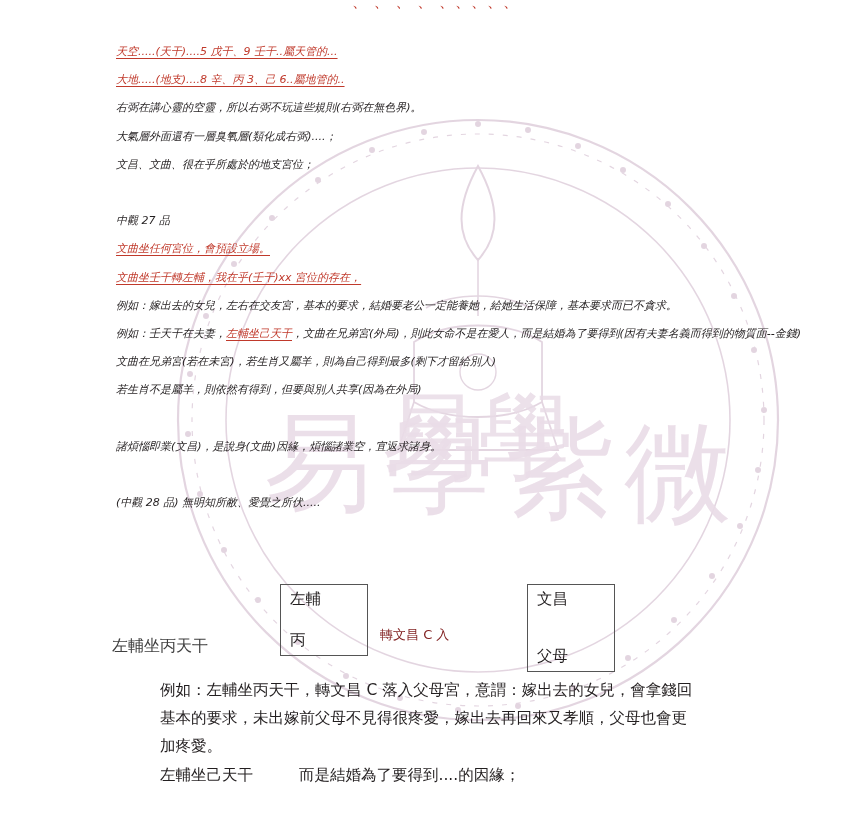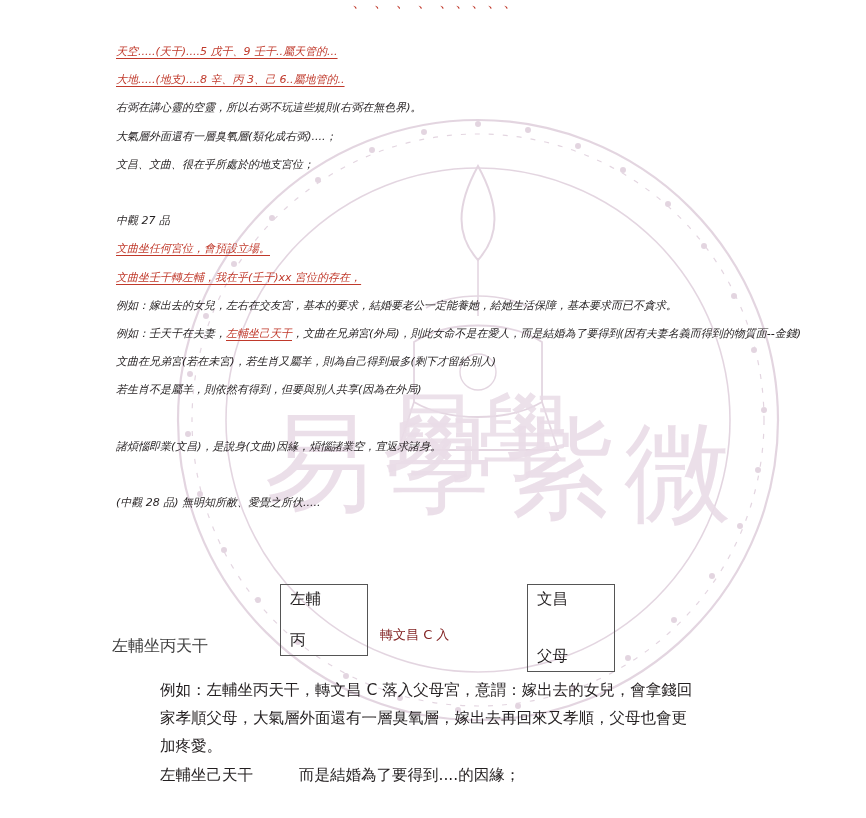--- a/index.html
+++ b/index.html
@@ -253,20 +253,20 @@
     <div id="dia-label-mid">轉文昌 C 入</div>
 
     <div class="box" id="box-wenchang">
       <div class="b-top">文昌</div>
       <div class="b-bot">父母</div>
     </div>
   </div>
 
   <div id="bottom-text">
     <div class="line">例如：左輔坐丙天干，轉文昌 C 落入父母宮，意謂：嫁出去的女兒，會拿錢回</div>
-    <div class="line">家孝順父母，大氣層外面還有一層臭氧層，嫁出去再回來又孝順，父母也會更</div>
+    <div class="line">基本的要求，未出嫁前父母不見得很疼愛，嫁出去再回來又孝順，父母也會更</div>
     <div class="line">加疼愛。</div>
     <div class="line">
       <span>左輔坐己天干</span><span class="gap-wide"></span><span>而是結婚為了要得到....的因緣；</span>
     </div>
   </div>
 
 </div>
 
 </body></html>

